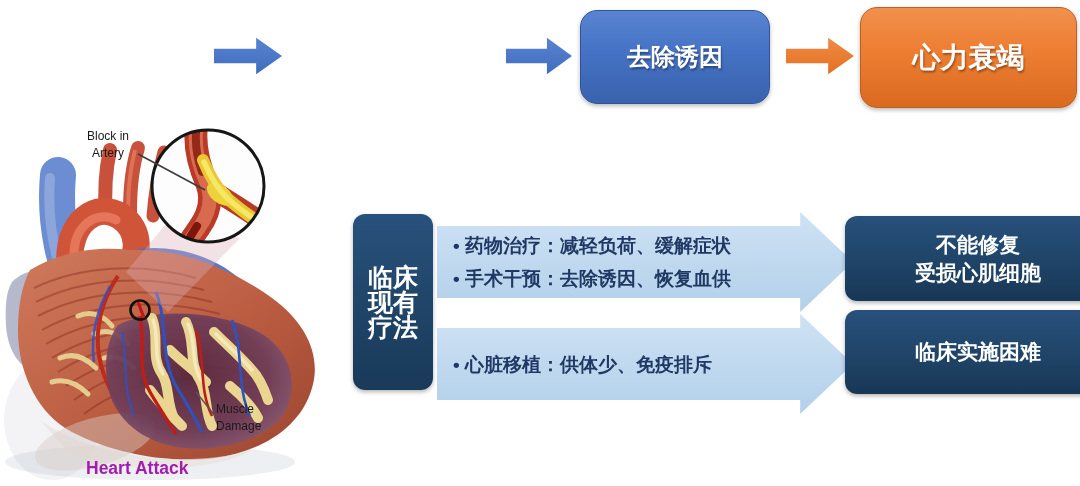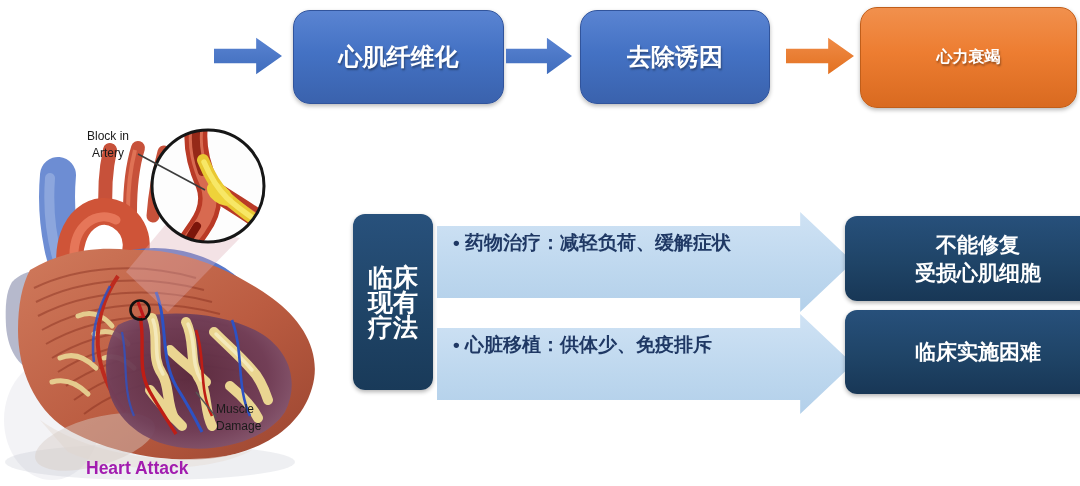--- a/index.html
+++ b/index.html
@@ -31,21 +31,21 @@
     display:flex;flex-direction:column;align-items:center;justify-content:space-evenly;
     color:#fff;font-weight:bold;font-size:25px;line-height:1;white-space:pre-line;text-align:center;
   }
   .therapy-arrow{
     position:absolute;left:437px;width:416px;height:100px;
     background:linear-gradient(180deg,#cfe2f4 0%,#bdd7ee 60%,#b3d0ea 100%);
     clip-path:polygon(0% 14%,87.3% 14%,87.3% 0%,100% 50%,87.3% 100%,87.3% 86%,0% 86%);
   }
   .therapy-arrow .lines{
     position:absolute;left:16px;right:78px;top:14%;height:72%;
-    display:flex;flex-direction:row;justify-content:flex-start;
+    display:flex;flex-direction:column;justify-content:center;
   }
   .bullet-line{
     color:#1f3864;font-weight:bold;font-size:19px;line-height:33px;white-space:nowrap;
   }
   .result-box{
     position:absolute;left:845px;width:266px;border-radius:12px;
     background:linear-gradient(180deg,#27507b 0%,#1f4467 55%,#183756 100%);
     box-shadow:0 2px 4px rgba(0,0,0,.3);
     display:flex;align-items:center;justify-content:center;
     color:#fff;font-weight:bold;font-size:21px;line-height:1.3;text-align:center;white-space:pre-line;
@@ -60,29 +60,28 @@
   }
 </style>
 </head>
 <body>
 
 <div id="canvas">
 
 
   <div class="block-arrow arr-blue" style="left:214px;top:37px;width:68px;"></div>
 
-  <div class="flow-box flow-blue" style="left:293px;top:10px;width:209px;height:92px;font-size:24px;">心肌纤维化</div>
 
   <div class="block-arrow arr-blue" style="left:506px;top:37px;width:66px;"></div>
 
   <div class="flow-box flow-blue" style="left:580px;top:10px;width:188px;height:92px;font-size:24px;">去除诱因</div>
 
   <div class="block-arrow arr-orange" style="left:786px;top:37px;width:68px;"></div>
 
-  <div class="flow-box flow-orange" style="left:860px;top:7px;width:215px;height:99px;font-size:16px;">心力衰竭</div>
+  <div class="flow-box flow-orange" style="left:860px;top:7px;width:215px;height:99px;font-size:28px;">心力衰竭</div>
 
   <svg width="340" height="366" viewBox="0 0 340 366" style="position:absolute;left:0;top:120px;">
     <defs>
       <linearGradient id="gHeart" x1="0" y1="0" x2="1" y2="1">
         <stop offset="0" stop-color="#d07a5c"></stop>
           <stop offset="0.55" stop-color="#bb5c41"></stop>
           <stop offset="1" stop-color="#9a4530"></stop>
       </linearGradient>
       <radialGradient id="gPurple" cx="0.45" cy="0.45" r="0.65">
         <stop offset="0" stop-color="#58293f"></stop>
@@ -199,20 +198,21 @@
 
   <div class="illus-caption">Heart Attack</div>
 
   <div class="side-box">临床
 现有
 疗法</div>
 
   <div class="therapy-arrow" style="top:212px;">
     <div class="lines">
       <div class="bullet-line">• 药物治疗：减轻负荷、缓解症状</div>
+      <div class="bullet-line">• 手术干预：去除诱因、恢复血供</div>
     </div>
   </div>
 
   <div class="therapy-arrow" style="top:314px;">
     <div class="lines">
       <div class="bullet-line">• 心脏移植：供体少、免疫排斥</div>
     </div>
   </div>
 
   <div class="result-box" style="top:216px;height:85px;">不能修复

